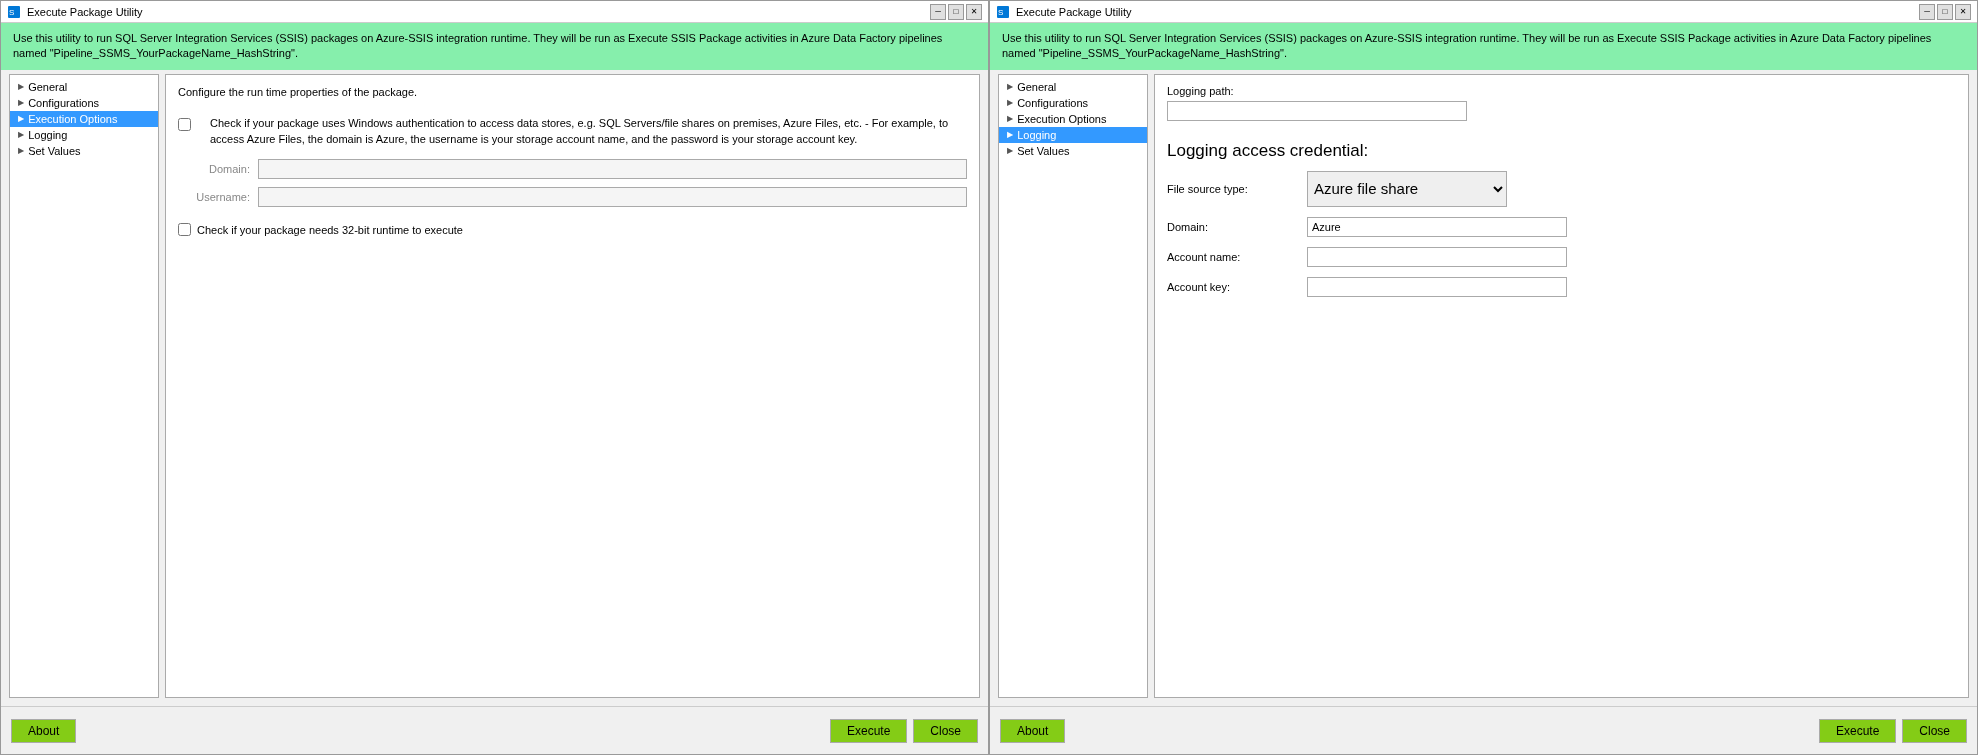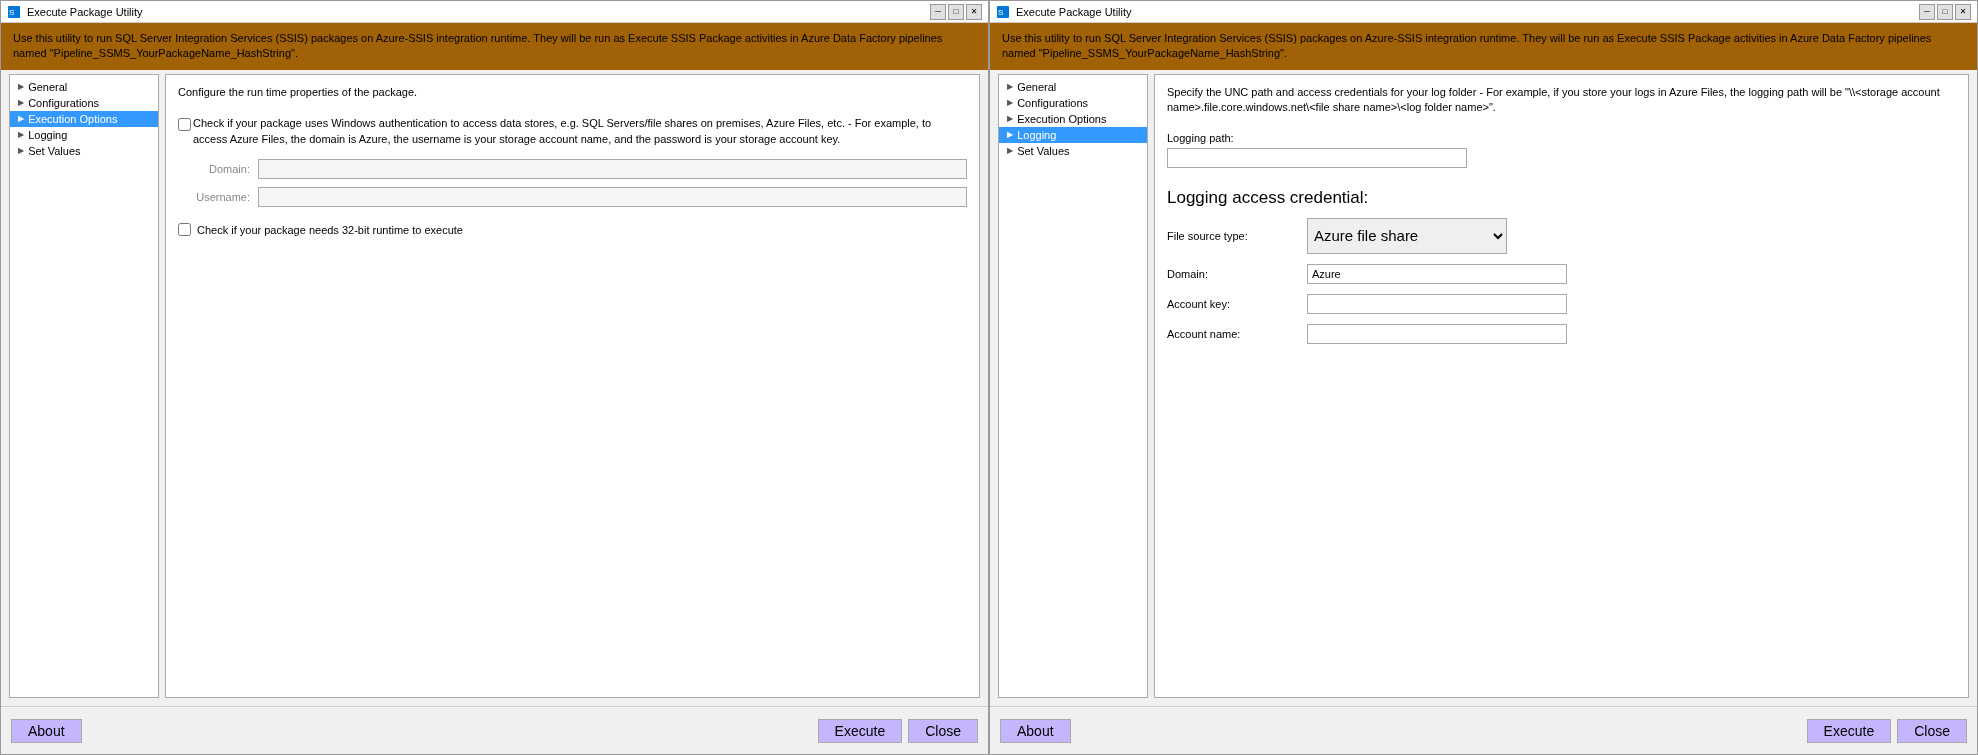--- a/index.html
+++ b/index.html
@@ -56,21 +56,21 @@
       cursor: pointer;
       display: flex;
       align-items: center;
       justify-content: center;
       font-size: 8px;
     }
     .window-description {
       padding: 8px 12px;
       font-size: 11px;
       line-height: 1.4;
-      background: #a16207;
+      background: #86efac;
       flex-shrink: 0;
     }
     .window-body {
       display: flex;
       flex: 1;
       overflow: hidden;
       padding: 4px 8px 8px 8px;
       gap: 6px;
     }
     .nav-panel {
@@ -109,21 +109,21 @@
       overflow-y: auto;
     }
     .content-description {
       font-size: 11px;
       line-height: 1.4;
       margin-bottom: 16px;
     }
     .checkbox-row {
       display: flex;
       align-items: flex-start;
-      gap: 2px;
+      gap: 19px;
       margin-bottom: 12px;
     }
     .checkbox-row input[type=checkbox] {
       margin-top: 2px;
       flex-shrink: 0;
     }
     .checkbox-label {
       font-size: 11px;
       line-height: 1.4;
     }
@@ -170,23 +170,23 @@
     .footer-left {
       flex: 1;
     }
     .footer-right {
       display: flex;
       gap: 6px;
     }
     .btn {
       height: 24px;
       padding: 0 16px;
-      font-size: 14px;
-      border: 1px solid #aaa;
-      background: #c4b5fd;
+      font-size: 12px;
+      border: 1px solid #aaa;
+      background: #84cc16;
       cursor: pointer;
       font-family: 'Segoe UI', sans-serif;
     }
     
     .log-field-row {
       display: flex;
       align-items: center;
       margin-bottom: 10px;
     }
     .log-label {
@@ -362,21 +362,20 @@
         <span class="arrow">▶</span>
         <span>Logging</span>
       </div>
       <div class="nav-item">
         <span class="arrow">▶</span>
         <span>Set Values</span>
       </div>
     </div>
 
     <div class="content-panel">
-      <div class="content-description">Specify the UNC path and access credentials for your log folder - For example, if you store your logs in Azure Files, the logging path will be "\\&lt;storage account name&gt;.file.core.windows.net\&lt;file share name&gt;\&lt;log folder name&gt;".</div>
 
       <div class="logging-path-section">
         <div class="log-label">Logging path:</div>
         <input type="text" class="logging-path-input" style="">
       </div>
 
       <div class="credential-section">
         <div class="credential-title">Logging access credential:</div>
 
         <div class="log-field-row">
@@ -386,28 +385,28 @@
             <option>Local file share</option>
           </select>
         </div>
 
         <div class="log-field-row">
           <span class="log-label">Domain:</span>
           <input type="text" class="log-input" value="Azure" style="">
         </div>
 
         <div class="log-field-row">
+          <span class="log-label">Account name:</span>
+          <input type="text" class="log-input" style="">
+        </div>
+
+        <div class="log-field-row">
           <span class="log-label">Account key:</span>
           <input type="password" class="log-input" style="">
         </div>
-
-        <div class="log-field-row">
-          <span class="log-label">Account name:</span>
-          <input type="text" class="log-input" style="">
-        </div>
       </div>
     </div>
   </div>
 
   <div class="footer">
     <div class="footer-left">
       <button class="btn">About</button>
     </div>
     <div class="footer-right">
       <button class="btn">Execute</button>

